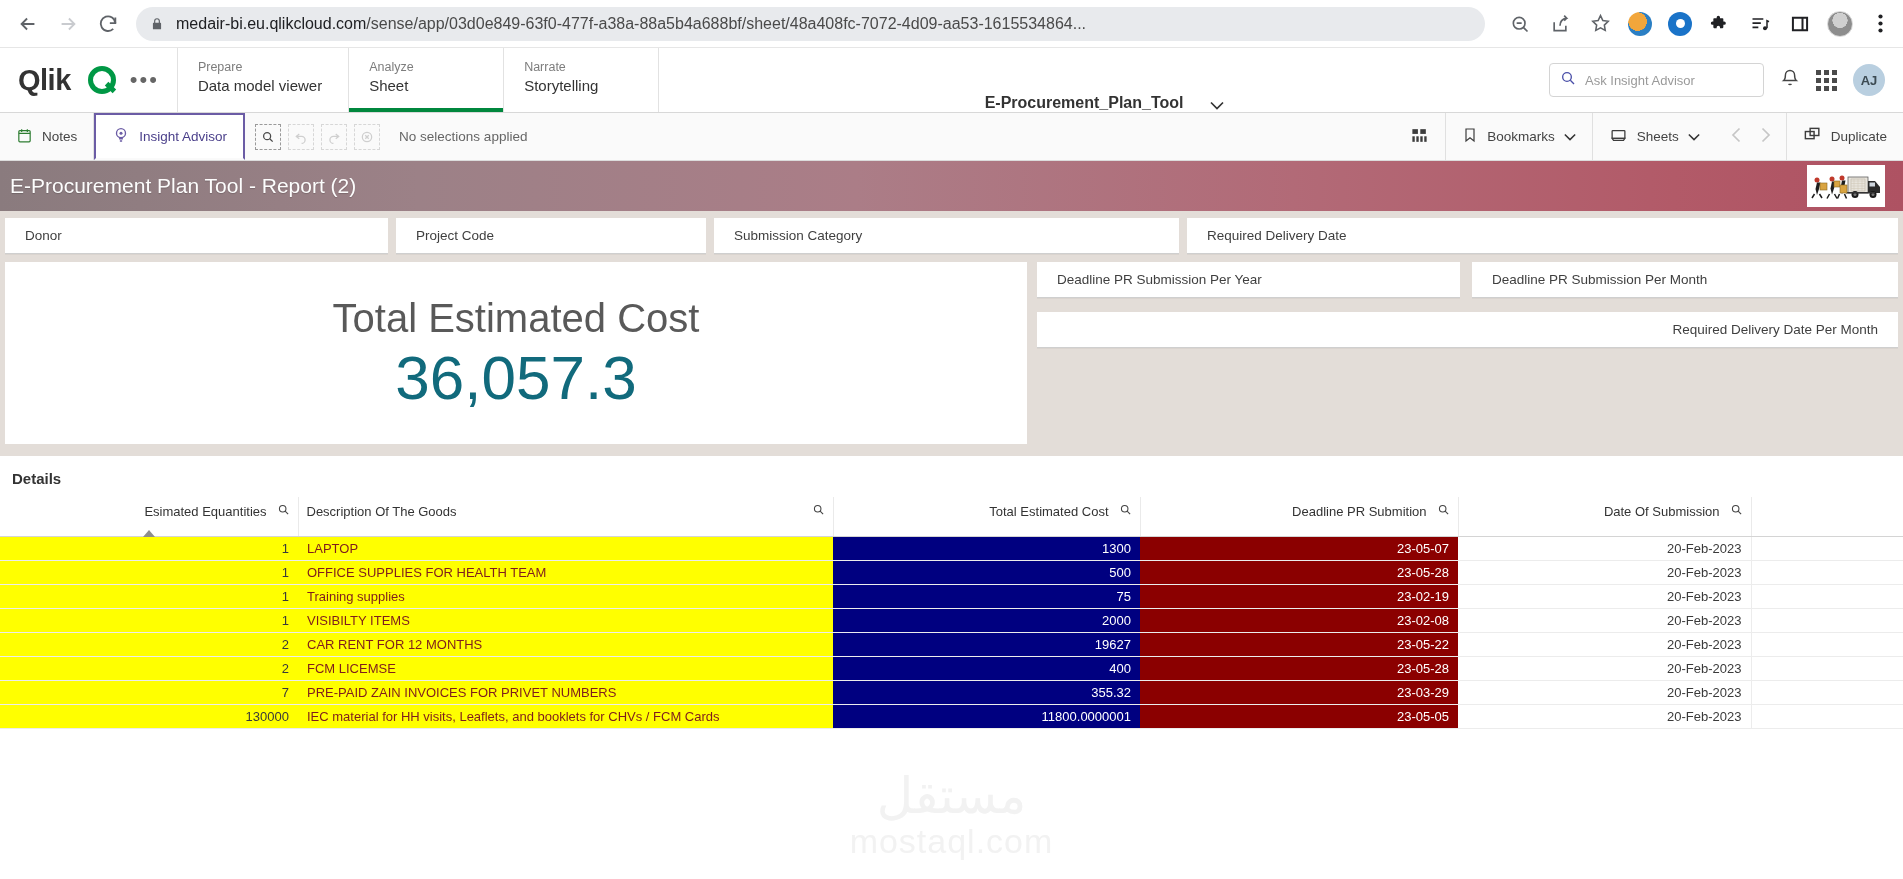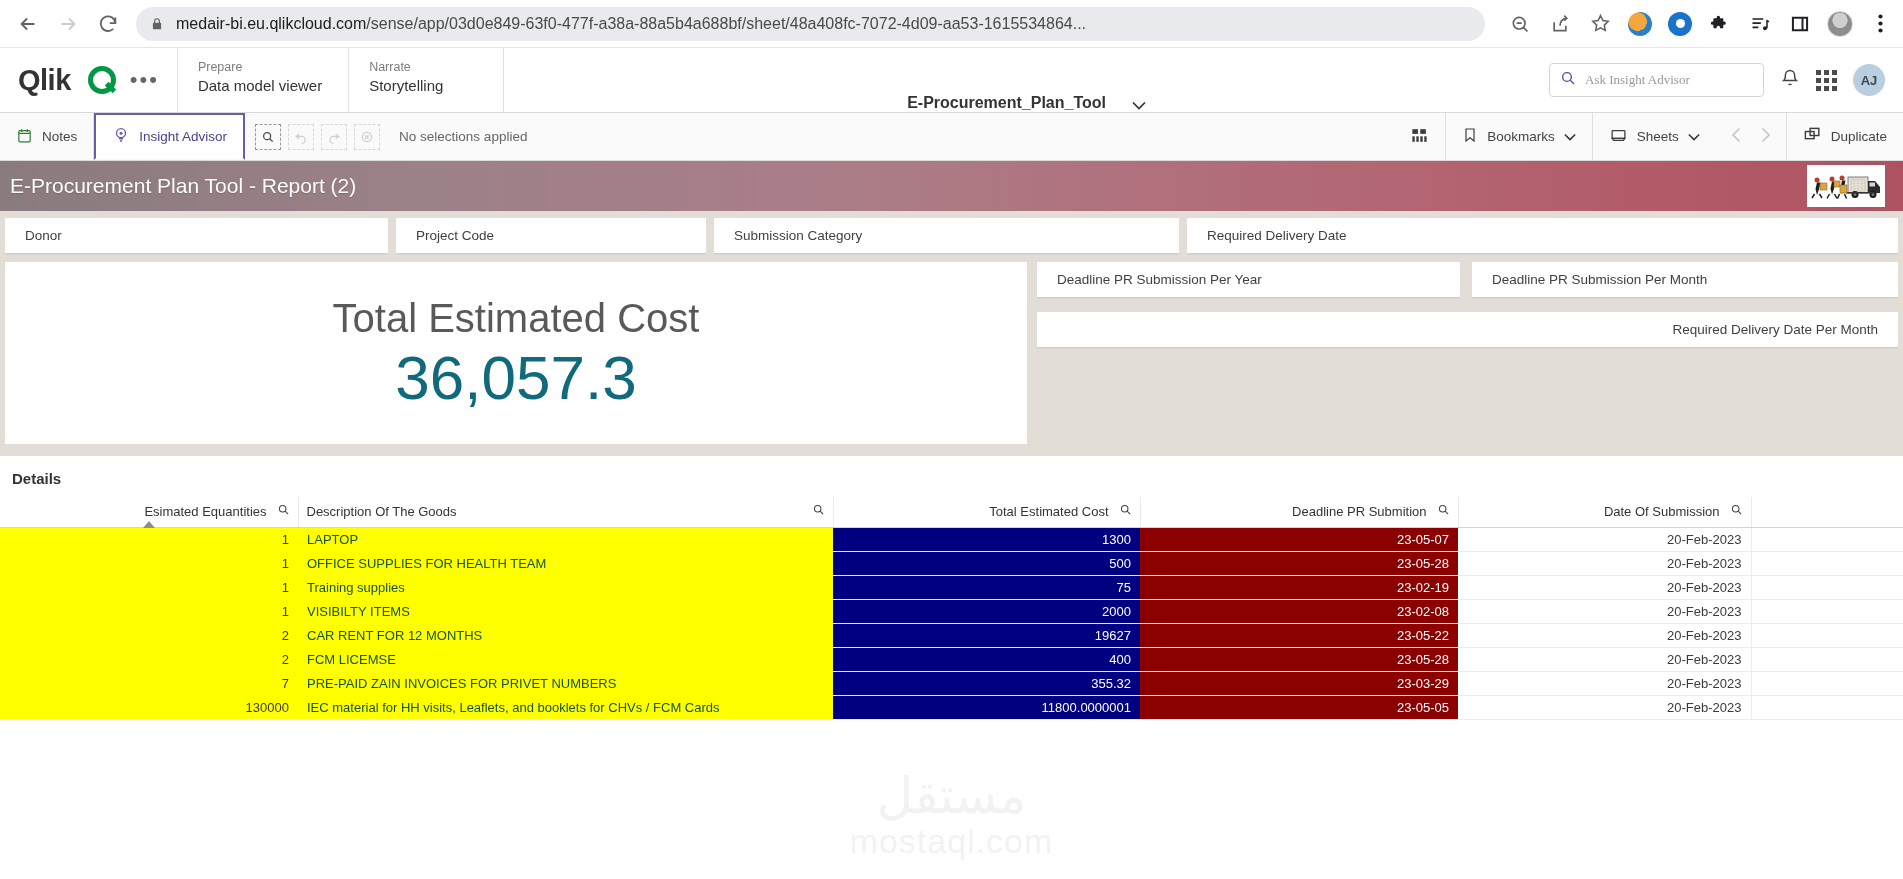--- a/index.html
+++ b/index.html
@@ -99,21 +99,21 @@
   .nav-section.active::after {
     content: ""; position: absolute; left: 0; right: 0; bottom: 0;
     height: 4px; background: #00873d;
   }
   .app-title-wrap { flex: 1 1 auto; display: flex; align-items: flex-end; justify-content: center; gap: 26px; }
   .app-title { font-size: 16px; font-weight: bold; color: #333; }
   .nav-right { display: flex; align-items: center; gap: 16px; padding-right: 18px; }
   .insight-search {
     width: 215px; height: 34px;
     border: 1px solid #d4d4d4; border-radius: 4px;
-    display: flex; align-items: center; gap: 9px; padding: 0 10px; font-family: Liberation Serif, serif;
+    display: flex; align-items: center; gap: 9px; padding: 0 10px;
   }
   .insight-search .ph { font-size: 13px; color: #9a9a9a; }
   .grid-icon { display: grid; grid-template-columns: repeat(3, 5px); grid-gap: 3px; }
   .grid-icon i { width: 5px; height: 5px; background: #4b4b4b; display: block; }
   .avatar-aj {
     width: 32px; height: 32px; border-radius: 50%;
     background: #b9cfe0; color: #3c4a52;
     display: flex; align-items: center; justify-content: center;
     font-size: 13px; font-weight: bold;
   }
@@ -186,21 +186,21 @@
 
   .right-stack { flex: 1 1 auto; display: flex; flex-direction: column; gap: 14px; }
   .right-row { display: flex; gap: 12px; }
 
   .details-panel { background: #fff; margin: 12px 0 0 0; height: 452px; }
   .details-head { font-size: 15px; font-weight: bold; color: #333; padding: 14px 0 10px 12px; }
 
   table.grid { width: 100%; border-collapse: collapse; table-layout: fixed; }
   table.grid th {
     font-size: 13px; font-weight: normal; color: #333;
-    padding: 6px 8px 8px 8px;
+    padding: 6px 8px 17px 8px;
     border-bottom: 1px solid #d4d4d4;
     border-right: 1px solid #eaeaea;
     vertical-align: bottom;
     position: relative;
     height: 30px;
   }
   .th-inner { display: flex; align-items: center; gap: 10px; }
   .th-inner.right { justify-content: flex-end; }
   .th-inner.left { justify-content: flex-start; }
   .sort-caret {
@@ -208,21 +208,21 @@
     width: 0; height: 0; border-left: 6px solid transparent;
     border-right: 6px solid transparent; border-bottom: 7px solid #8d8d8d;
   }
   table.grid td {
     font-size: 13px;
     padding: 4px 9px;
     height: 22.6px;
     border-bottom: 1px solid #ececec;
   }
   td.c-qty { background: #ffff00; color: #3a3a3a; text-align: right; }
-  td.c-desc { background: #ffff00; color: #14532d; text-align: left; border-right: 0; }
+  td.c-desc { background: #ffff00; color: #7f1d1d; text-align: left; border-right: 0; }
   td.c-cost { background: #000080; color: #ffffff; text-align: right; border-bottom-color: #ffffff; }
   td.c-dead { background: #8b0000; color: #ffffff; text-align: right; border-bottom-color: #ffffff; }
   td.c-date { background: #ffffff; color: #3a3a3a; text-align: right; }
   td.c-pad  { background: #ffffff; border-left: 1px solid #ececec; }
 
   .watermark {
     position: absolute; left: 0; right: 0; bottom: 16px;
     display: flex; flex-direction: column; align-items: center;
     pointer-events: none; user-select: none;
   }
@@ -319,20 +319,24 @@
 <div class="qlik-nav">
   <div class="qlik-logo-wrap">
     <span class="qlik-word">Qlik</span>
     <span class="qlik-dot"></span>
     <span class="qlik-ellipsis">•••</span>
   </div>
 
   <div class="nav-section">
     <span class="kicker">Prepare</span>
     <span class="title">Data model viewer</span>
+  </div>
+  <div class="nav-section active">
+    <span class="kicker">Analyze</span>
+    <span class="title">Sheet</span>
   </div>
   <div class="nav-section">
     <span class="kicker">Narrate</span>
     <span class="title">Storytelling</span>
   </div>
 
   <div class="app-title-wrap">
     <span class="app-title">E-Procurement_Plan_Tool</span>
     <span class="chev-s">
       <svg width="14" height="9" viewBox="0 0 14 9" fill="none" stroke="#333" stroke-width="1.7">

